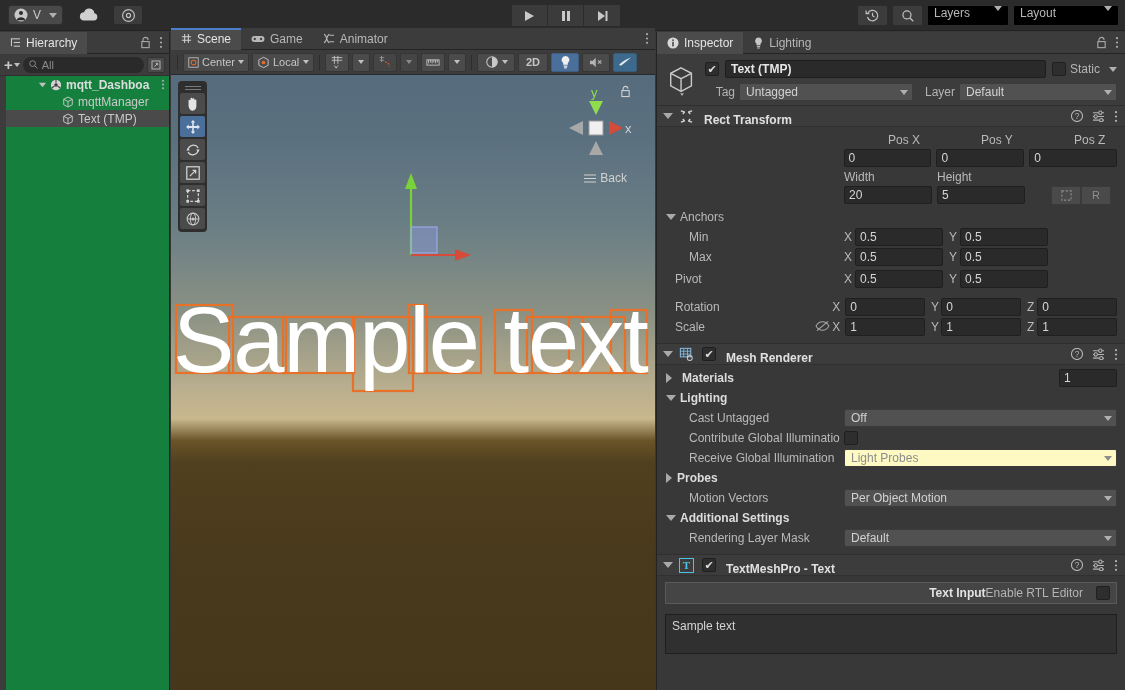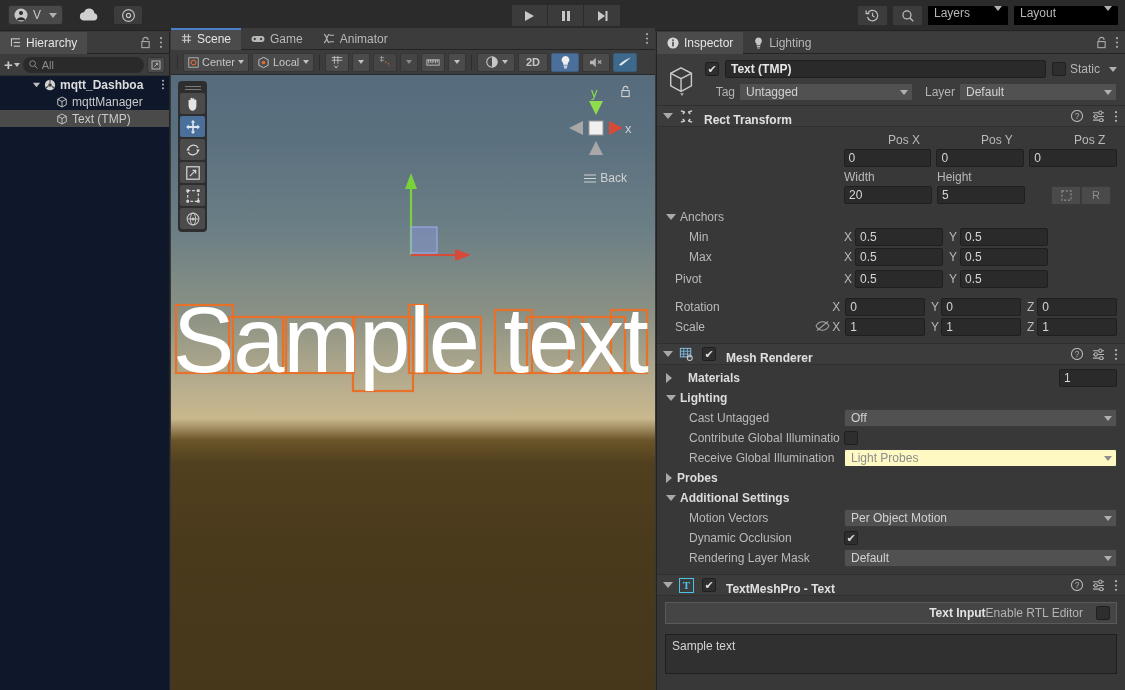--- a/index.html
+++ b/index.html
@@ -66,21 +66,21 @@
   }
   .h-search-row { height: 22px; background: #3c3c3c; display: flex; align-items: center; padding: 0 4px; gap: 3px;
                   border-bottom: 1px solid #303030; }
   .plus-btn { display: flex; align-items: center; color: #c8c8c8; cursor: pointer; gap:1px; }
   .search-field {
     flex: 1; height: 16px; background: #2a2a2a; border-radius: 8px; display: flex; align-items: center;
     padding: 0 6px; gap: 4px; color: #8a8a8a; font-size: 11px; cursor: text;
   }
   .h-icon-btn { width: 18px; height: 16px; display:flex; align-items:center; justify-content:center;
                 background:#4a4a4a; border:1px solid #333; border-radius:2px; cursor:pointer; }
-  .h-body { background: #0f172a; height: 614px; }
+  .h-body { background: #15803d; height: 614px; margin-left: 6px; }
   .h-row { height: 17px; display: flex; align-items: center; font-size: 12px; color: #c9c9c9; cursor: pointer;
            padding-right: 4px; position: relative; }
   .h-row.selected { background: #4a4a4a; }
   .h-row .foldout { width: 12px; display:flex; align-items:center; justify-content:center; color:#c0c0c0; }
   .h-row .cube { margin-right: 4px; display:flex; align-items:center; }
   .h-row.root { font-weight: bold; color: #dcdcdc; }
   .h-kebab { position: absolute; right: 4px; color: #b0b0b0; letter-spacing: 0; line-height: 8px; }
 
   
   .scene {
@@ -791,21 +791,21 @@
           <svg width="4" height="13" viewBox="0 0 4 14">
               <circle cx="2" cy="2.4" r="1.2" fill="#b4b4b4"></circle>
               <circle cx="2" cy="7" r="1.2" fill="#b4b4b4"></circle>
               <circle cx="2" cy="11.6" r="1.2" fill="#b4b4b4"></circle>
             </svg>
         </div>
       </div>
       <div class="comp-body" style="padding-top:2px;">
         <div class="prow" style="height:21px;">
           <div class="tri right" style="margin-left:1px;"></div>
-          <span class="plbl" style="margin-left:16px;font-weight:bold;color:#dcdcdc;">Materials</span>
+          <span class="plbl" style="margin-left:10px;font-weight:bold;color:#dcdcdc;">Materials</span>
           <div class="field" style="width:58px;margin-left:auto;">
               <span>1</span>
             </div>
         </div>
         <div class="prow" style="height:20px;">
           <div class="tri" style="margin-left:1px;"></div>
           <span class="plbl" style="margin-left:4px;font-weight:bold;color:#dcdcdc;">Lighting</span>
         </div>
         <div class="prow">
           <span class="plbl" style="width:179px;padding-left:24px;">Cast Untagged</span>
@@ -822,34 +822,30 @@
           <span class="plbl muted" style="width:179px;padding-left:24px;white-space:nowrap;">Receive Global Illumination</span>
           <div class="dropdown disabled" style="flex:1;">
             <span>Light Probes</span>
             <div class="caret" style="border-top-color:#8d8d8d;"></div>
           </div>
         </div>
         <div class="prow" style="height:20px;">
           <div class="tri right" style="margin-left:1px;"></div>
           <span class="plbl" style="margin-left:5px;font-weight:bold;color:#dcdcdc;">Probes</span>
         </div>
-        <div class="prow" style="height:20px;">
-          <div class="tri" style="margin-left:1px;"></div>
-          <span class="plbl" style="margin-left:4px;font-weight:bold;color:#dcdcdc;">Additional Settings</span>
-        </div>
         <div class="prow">
           <span class="plbl" style="width:179px;padding-left:24px;">Motion Vectors</span>
           <div class="dropdown" style="flex:1;">
             <span>Per Object Motion</span>
             <div class="caret"></div>
           </div>
         </div>
-        <div class="prow">
-          <span class="plbl" style="width:179px;padding-left:24px;">Dynamic Occlusion</span>
-          <div class="cbx on"></div>
+        <div class="prow" style="height:20px;">
+          <div class="tri" style="margin-left:1px;"></div>
+          <span class="plbl" style="margin-left:4px;font-weight:bold;color:#dcdcdc;">Additional Settings</span>
         </div>
         <div class="prow">
           <span class="plbl" style="width:179px;padding-left:24px;">Rendering Layer Mask</span>
           <div class="dropdown" style="flex:1;">
             <span>Default</span>
             <div class="caret"></div>
           </div>
         </div>
       </div>
 

